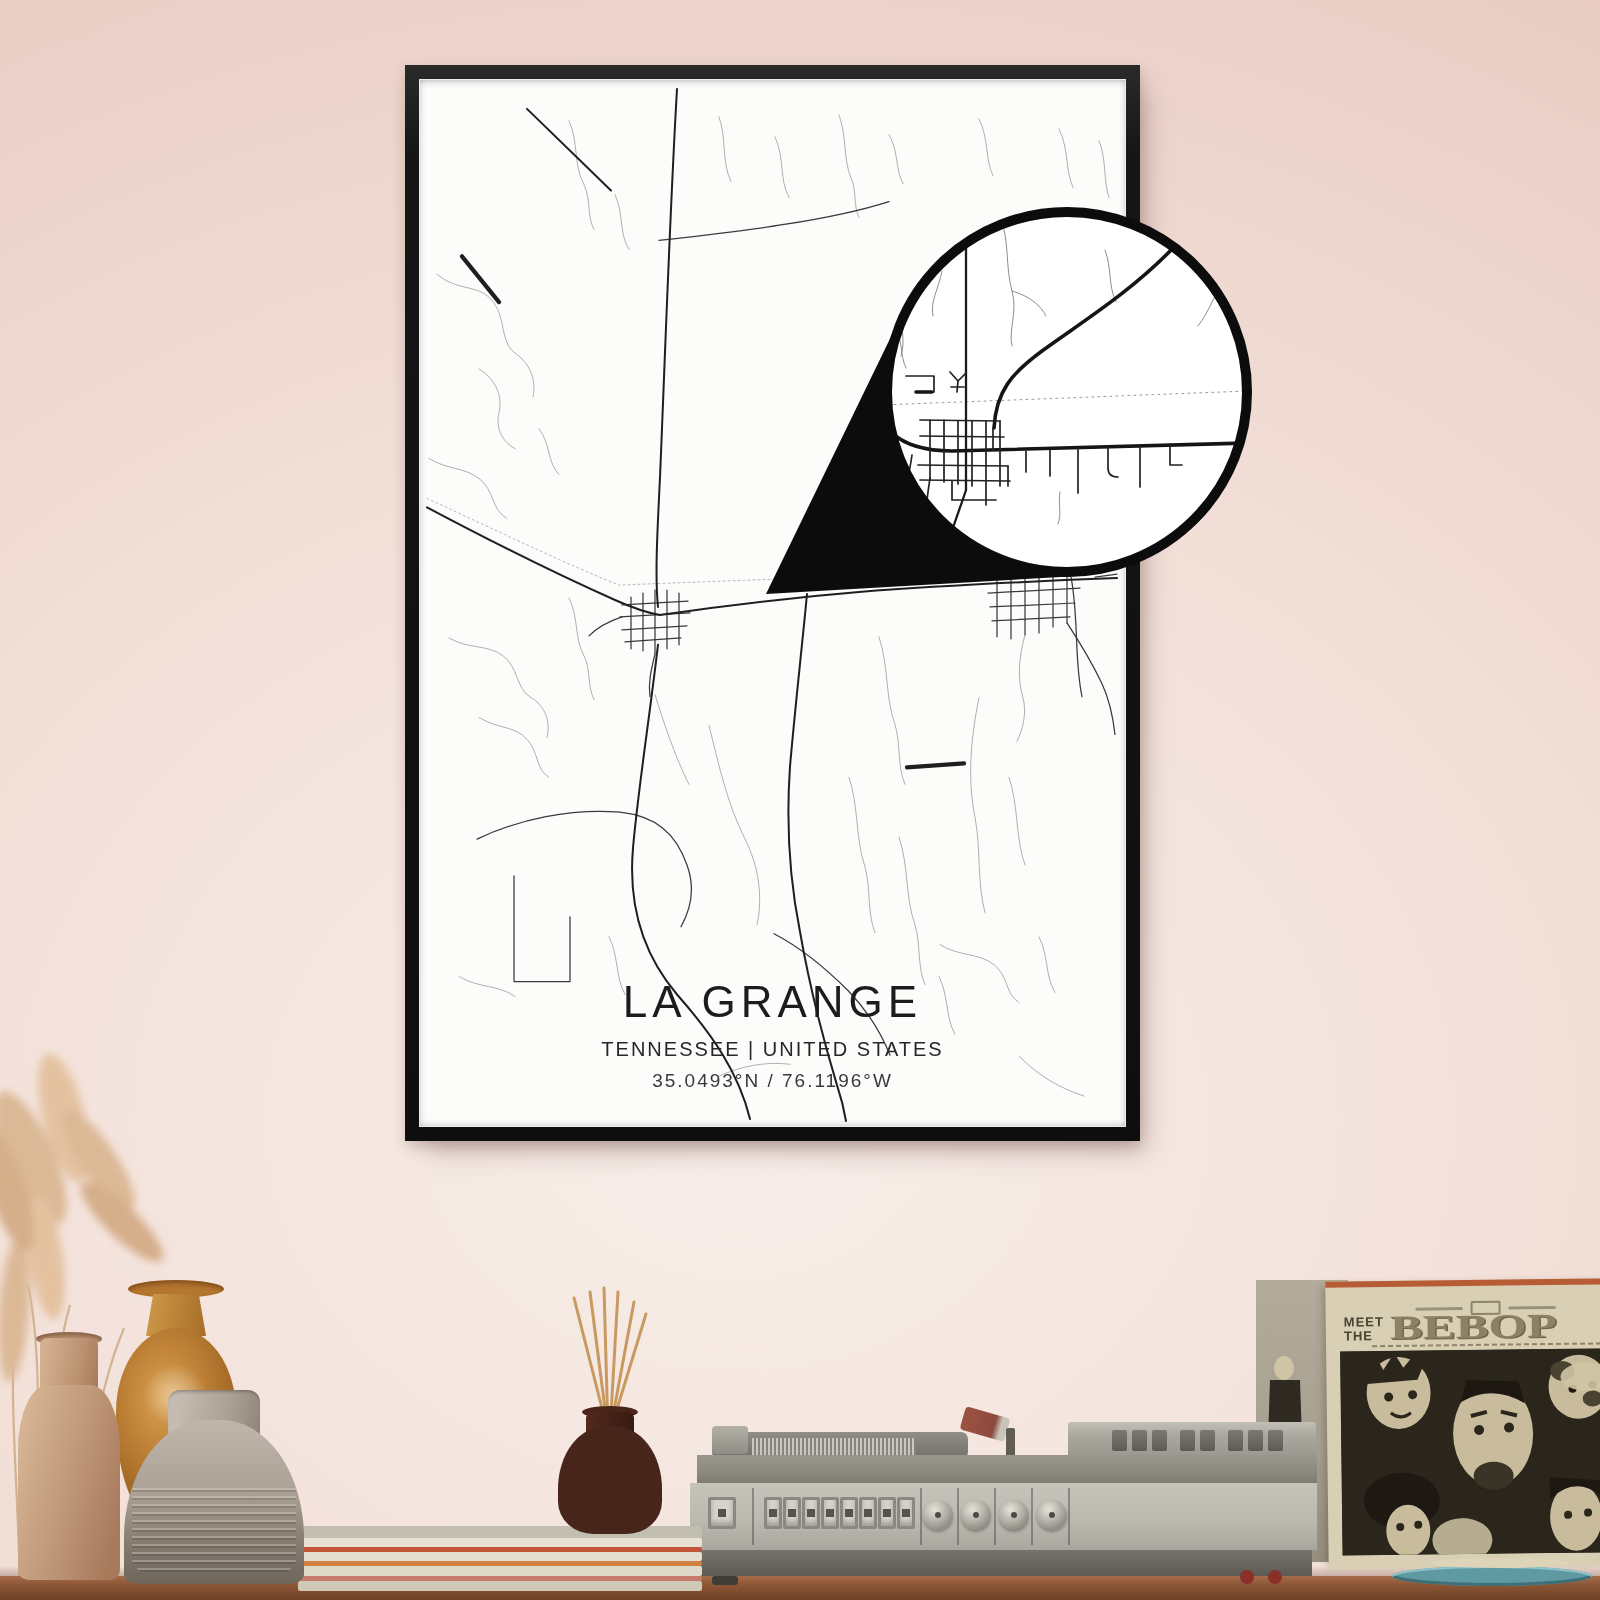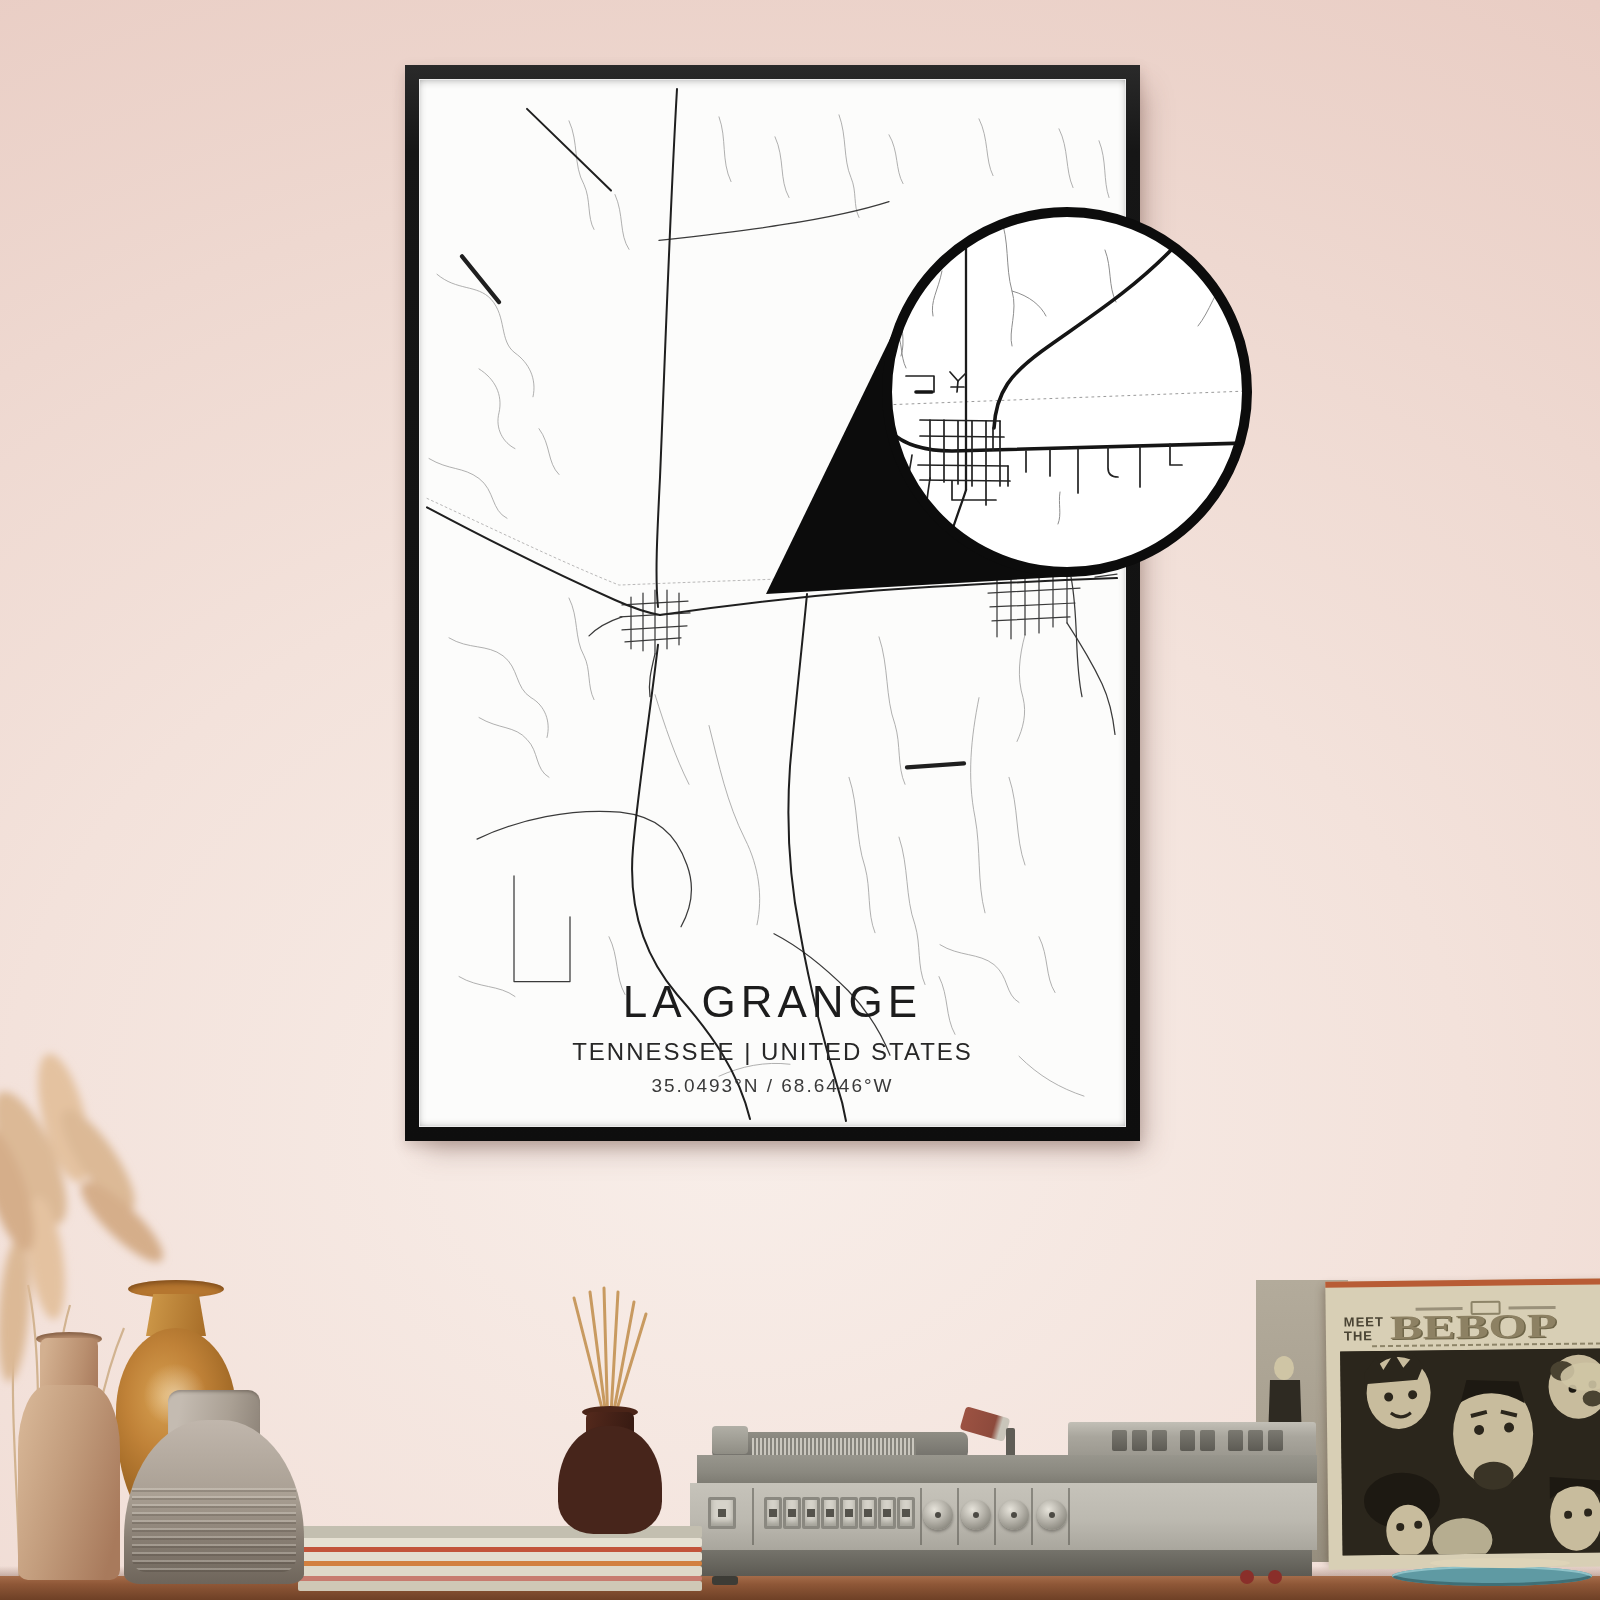--- a/index.html
+++ b/index.html
@@ -20,21 +20,21 @@
   .map-svg{position:absolute;inset:0;width:100%;height:100%;}
   .map-svg path{fill:none;stroke-linecap:round;stroke-linejoin:round;}
   .rd-major{stroke:var(--road-major);stroke-width:2;}
   .rd-bold{stroke:var(--road-major);stroke-width:4.2;}
   .rd-mid{stroke:#3a3a3a;stroke-width:1.25;}
   .rd-minor{stroke:var(--road-minor);stroke-width:.8;}
   .rd-rail{stroke:#b0aeae;stroke-width:.9;stroke-dasharray:2 3;}
   
   .caption{position:absolute;left:0;right:0;top:898px;text-align:center;color:#1c1c1c;}
   .cap-title{font-size:44px;letter-spacing:5px;font-weight:400;}
-  .cap-sub{margin-top:11px;font-size:24px;letter-spacing:2px;color:#272727;}
+  .cap-sub{margin-top:11px;font-size:20px;letter-spacing:2px;color:#272727;}
   .cap-coord{margin-top:9px;font-size:19px;letter-spacing:2px;color:#3a3a3a;}
   
   .mag-svg{position:absolute;inset:0;width:100%;height:100%;}
   .mag-svg path{fill:none;stroke-linecap:round;stroke-linejoin:round;}
   .mg-bold{stroke:#151515;stroke-width:3.6;}
   .mg-main{stroke:#1b1b1b;stroke-width:2.3;}
   .mg-grid{stroke:#222;stroke-width:1.7;}
   .mg-minor{stroke:#8d8d8d;stroke-width:1;}
   .mg-rail{stroke:#9a9a9a;stroke-width:1;stroke-dasharray:2 4;}
   
@@ -243,21 +243,21 @@
           <path class="rd-major" d="M241,538 C310,528 380,520 440,515 C530,508 620,504 698,501"></path>
           <path class="rd-major" d="M239,568 C230,645 219,714 214,772 C209,830 225,880 258,919 C294,960 320,998 331,1044"></path>
           <path class="rd-major" d="M388,517 C383,570 376,632 371,690 C367,748 371,806 381,856 C390,908 403,960 418,1010 C422,1022 425,1034 427,1046"></path>
           <path class="rd-bold" d="M43,178 L80,224"></path>
           <path class="rd-bold" d="M488,691 L545,687"></path>
         </g>
       </svg>
       <div class="caption">
         <div class="cap-title">LA GRANGE</div>
         <div class="cap-sub">TENNESSEE | UNITED STATES</div>
-        <div class="cap-coord">35.0493°N / 68.6446°W</div>
+        <div class="cap-coord">35.0493°N / 76.1196°W</div>
       </div>
     </div>
   </div>
 
   <svg class="mag-svg" viewBox="0 0 1600 1600">
     <defs>
         <clipPath id="mclip">
           <circle cx="1067" cy="392" r="176"></circle>
         </clipPath>
       </defs>

